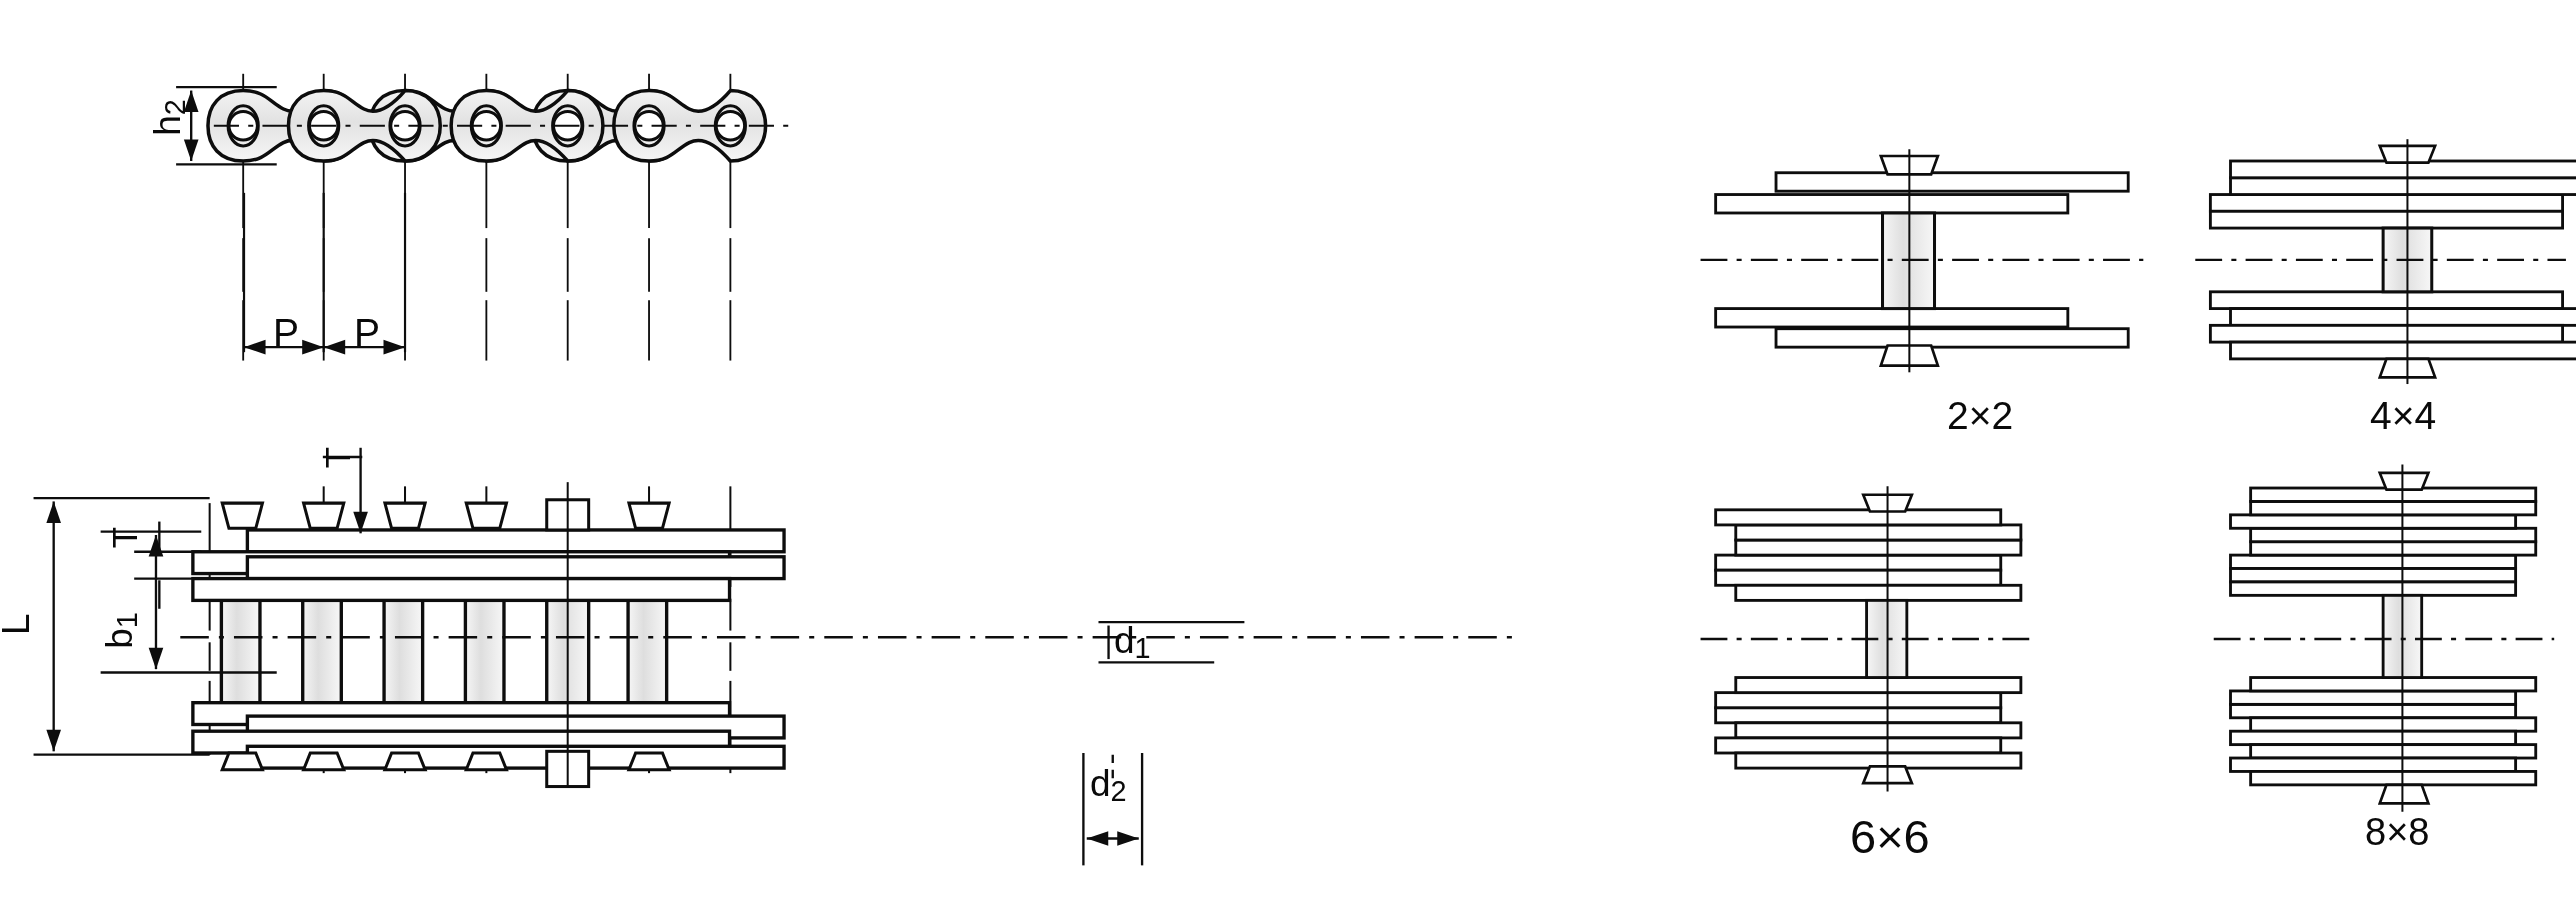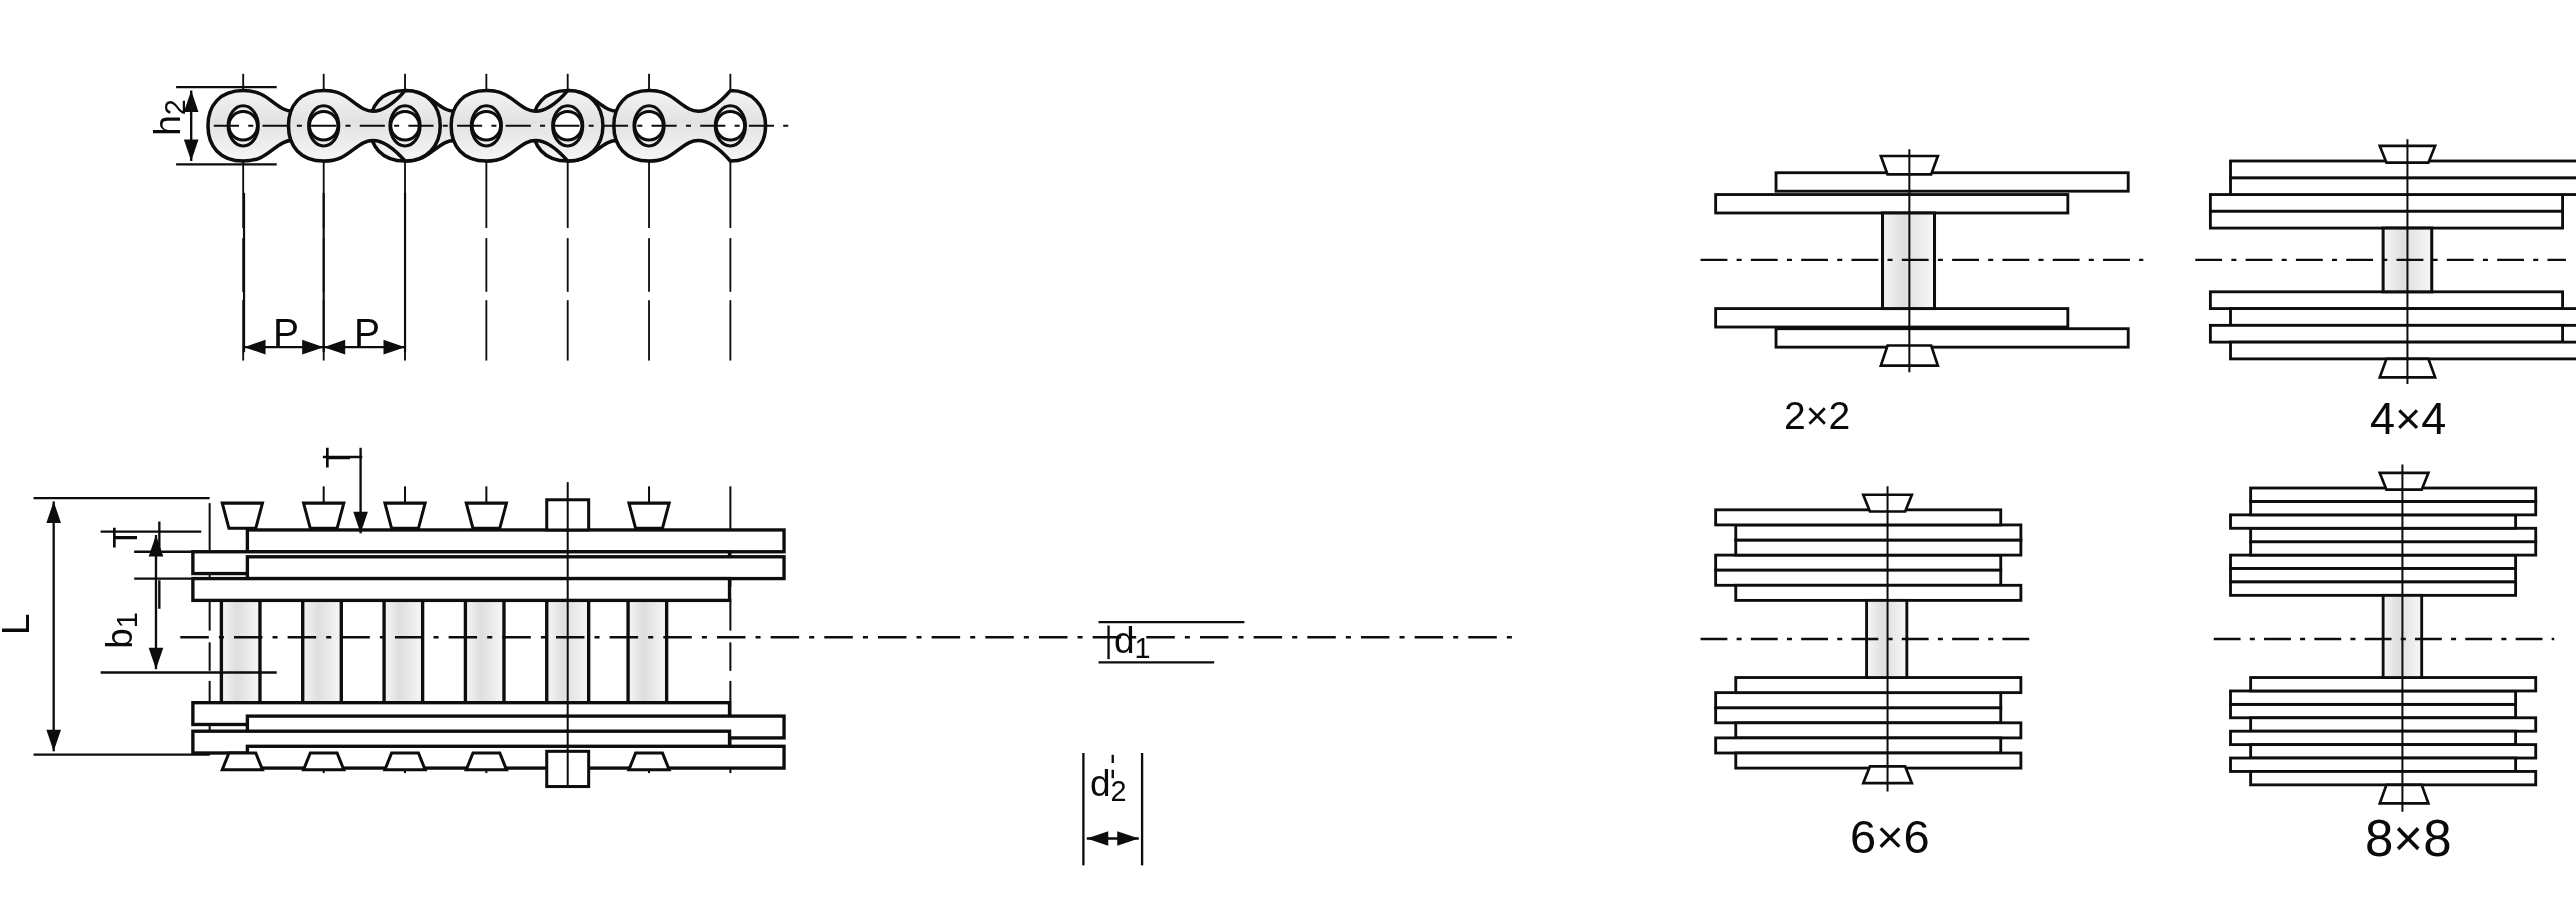--- a/index.html
+++ b/index.html
@@ -416,19 +416,19 @@
 <div class="lbl lbl-rot" style="left:114px; top:520px; font-size:35px; transform:rotate(-90deg);">T</div>
 
 <div class="lbl" style="left:1114px; top:622px; font-size:37px;">
   <span>d</span><span class="sub">1</span>
 </div>
 
 <div class="lbl" style="left:1090px; top:765px; font-size:37px;">
   <span>d</span><span class="sub">2</span>
 </div>
 
-<div class="lbl" style="left:1784px; top:396px; font-size:39px;text-align:center;">2×2</div>
-<div class="lbl" style="left:2370px; top:396px; font-size:45px;">4×4</div>
+<div class="lbl" style="left:1947px; top:396px; font-size:39px;text-align:center;">2×2</div>
+<div class="lbl" style="left:2370px; top:396px; font-size:39px;">4×4</div>
 <div class="lbl" style="left:1850px; top:813px; font-size:47px;">6×6</div>
-<div class="lbl" style="left:2365px; top:813px; font-size:51px;">8×8</div>
+<div class="lbl" style="left:2365px; top:813px; font-size:38px;">8×8</div>
 
 </div>
 
 
 </body></html>

